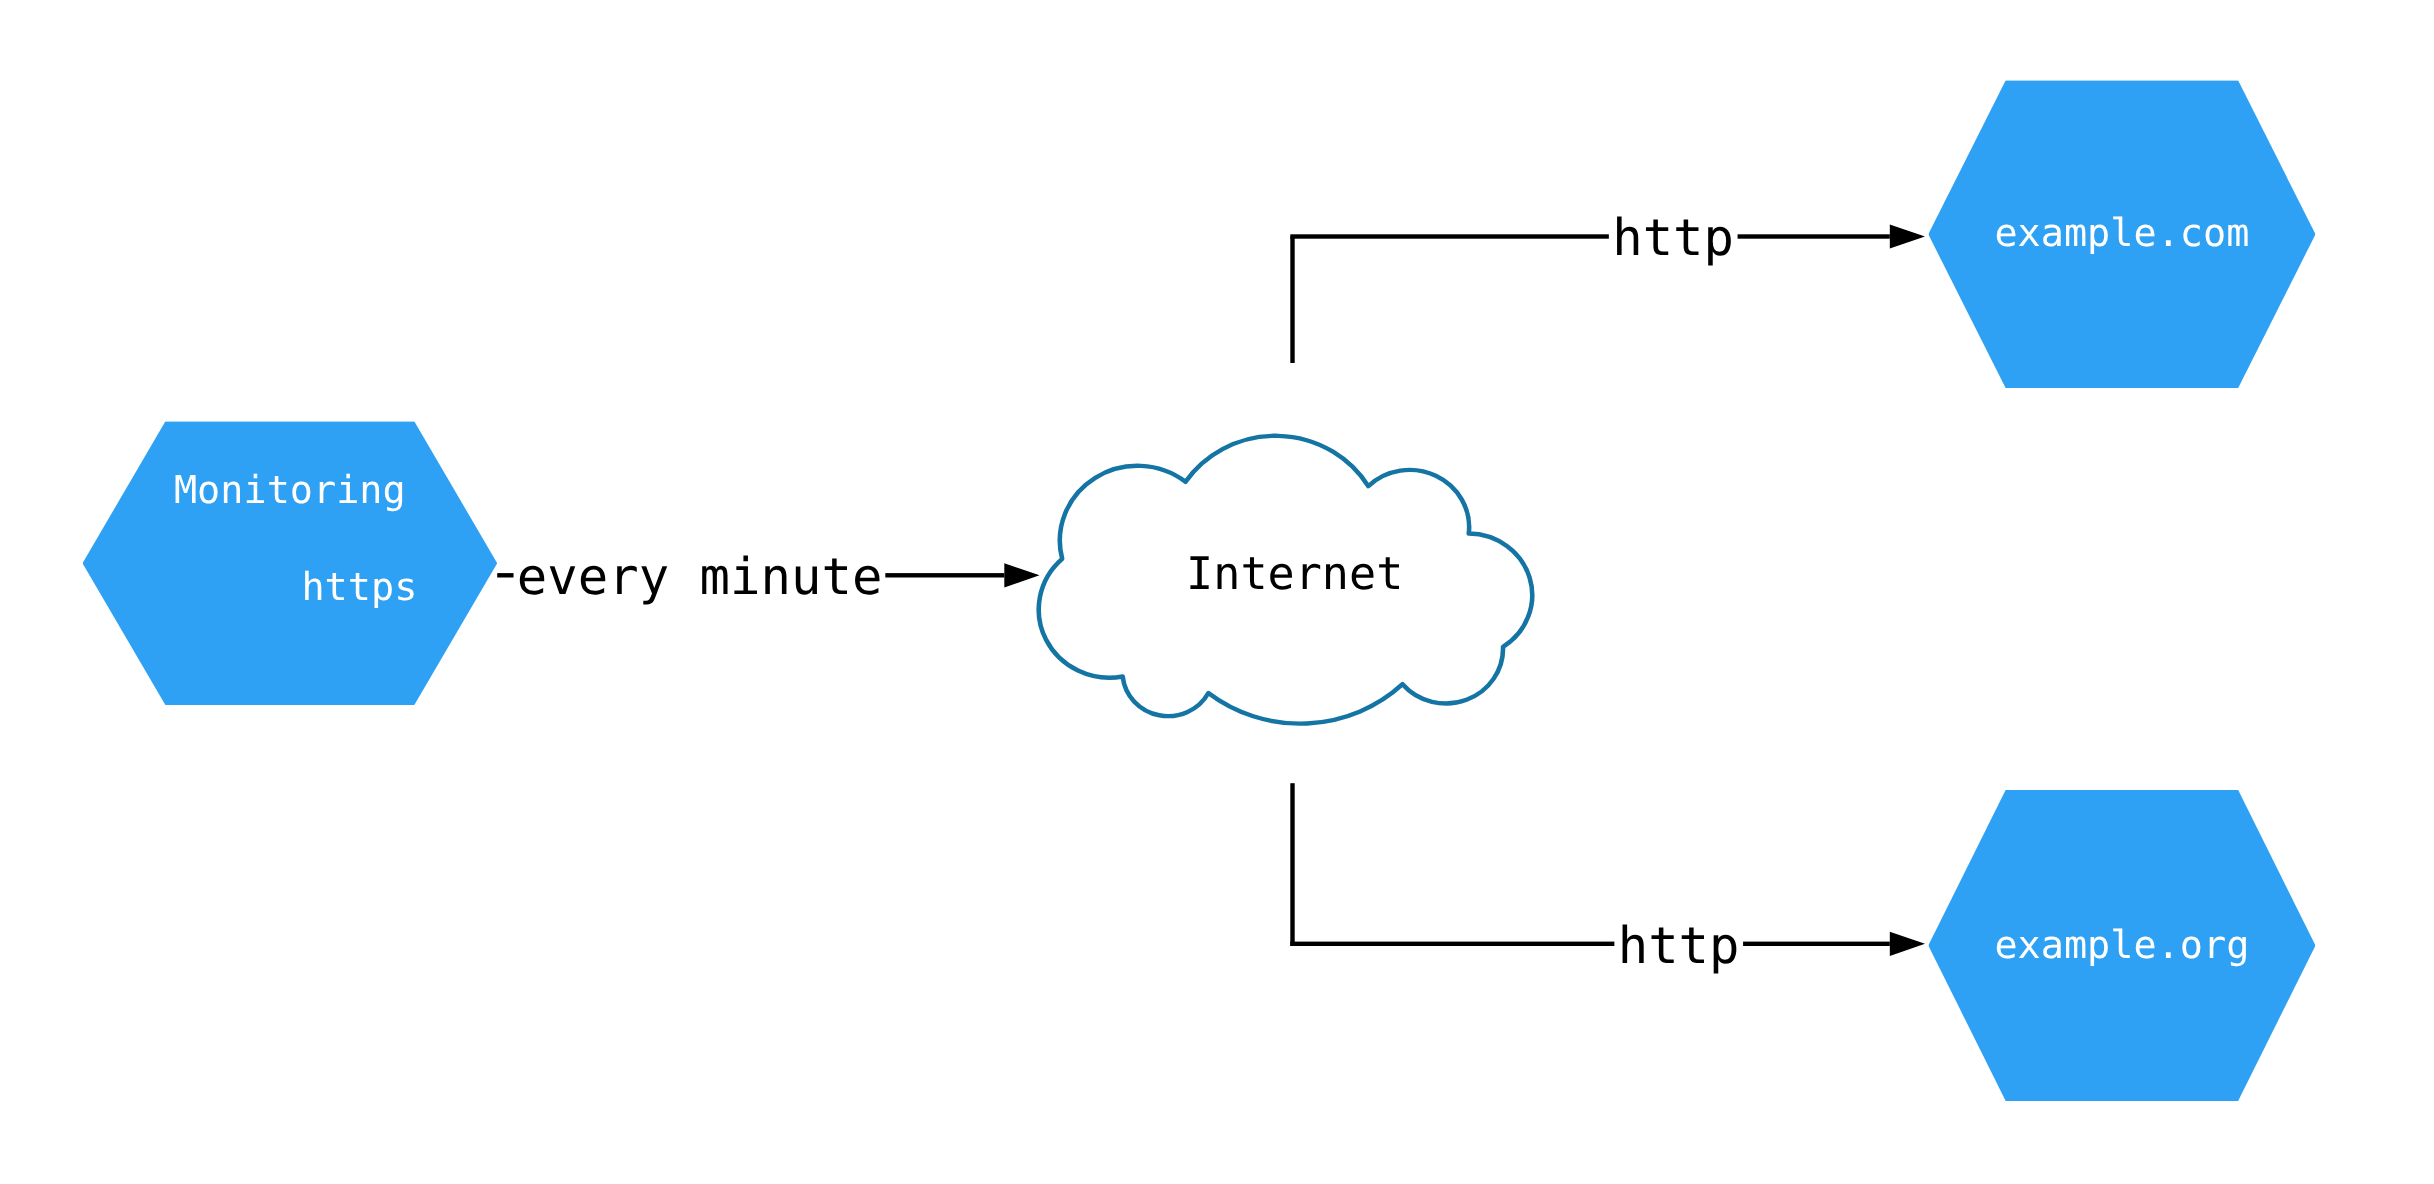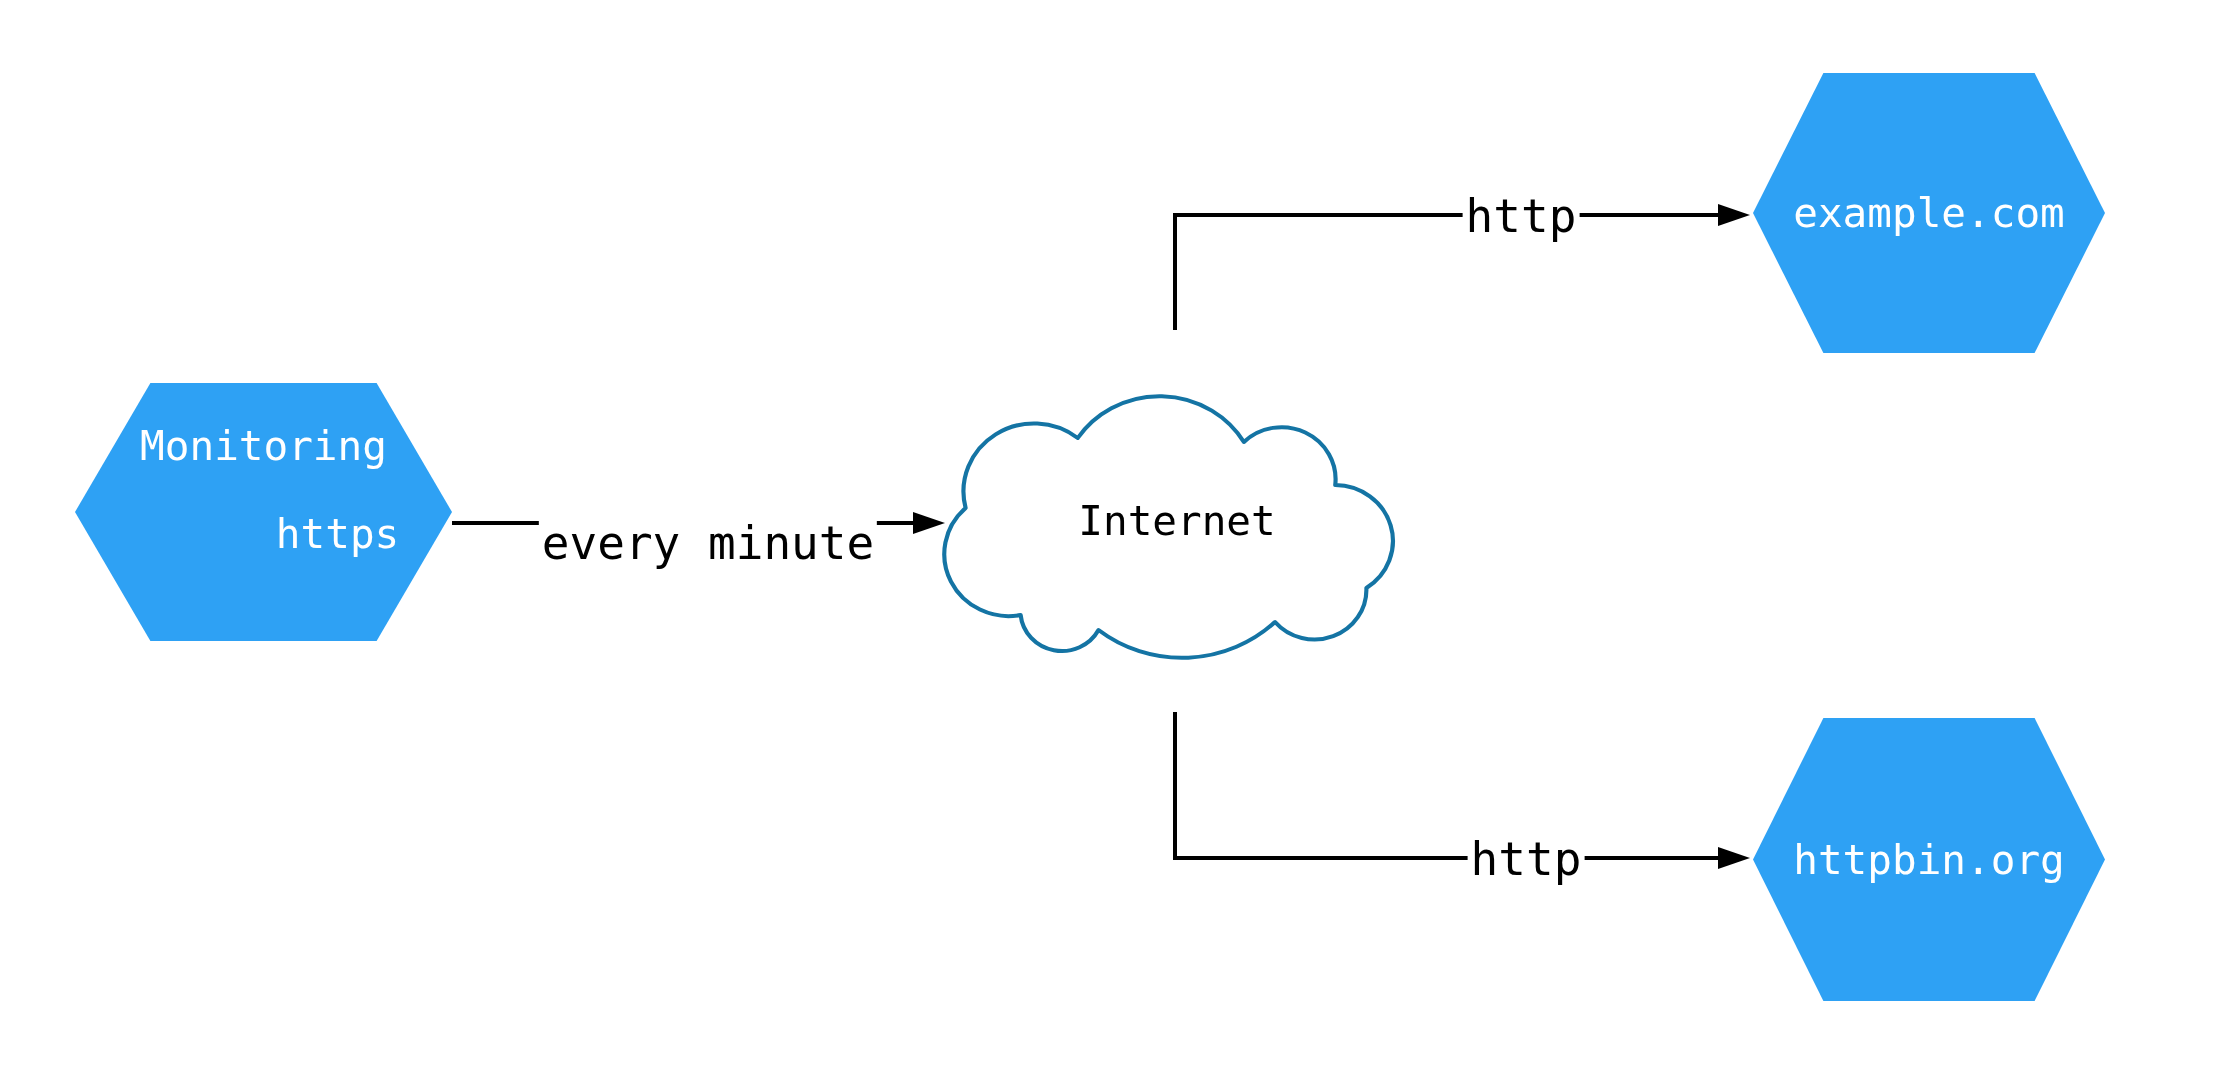--- a/index.html
+++ b/index.html
@@ -11,21 +11,21 @@
     overflow:hidden;
   }
   .hex{
     position:absolute;
     background:#2ea1f4;
     clip-path:polygon(0 50%,20% 0,80% 0,100% 50%,80% 100%,20% 100%);
     display:flex;align-items:center;justify-content:center;
   }
   .hex-label{
     color:#ffffff;
-    font-size:41px;
+    font-size:35px;
     line-height:44px;
     text-align:center;
     white-space:pre;
   }
   .cloud{position:absolute;}
   .cloud-label{
     position:absolute;
     transform:translate(-50%,-50%);
     font-size:41px;
     color:#000000;
@@ -56,21 +56,21 @@
 
   <div class="hex" style="left:75px;top:383px;width:377px;height:258px;">
     <div class="hex-label"><span>Monitoring</span><br>
       <span>https</span>
     </div>
   </div>
 
   <div>
     <div class="edge-line" style="left:452px;top:521px;width:461px;height:4px;"></div>
     <div class="arrowhead" style="left:913px;top:512px;"></div>
-    <div class="edge-label" style="left:708px;top:524px;margin-top:19px;">every minute</div>
+    <div class="edge-label" style="left:636px;top:524px;">every minute</div>
   </div>
 
   <div class="cloud" style="left:922px;top:380px;width:488px;height:285px;">
     <svg width="488" height="285" viewBox="0 0 470 285" preserveAspectRatio="none">
       <path d="M 95 235
                A 62 62 0 0 1 42 128
                A 68 68 0 0 1 150 58
                A 95 95 0 0 1 310 62
                A 52 52 0 0 1 398 105
                A 56 56 0 0 1 428 208
@@ -94,16 +94,16 @@
   </div>
 
   <div>
     <div class="edge-line" style="left:1173px;top:712px;width:4px;height:148px;"></div>
     <div class="edge-line" style="left:1173px;top:856px;width:545px;height:4px;"></div>
     <div class="arrowhead" style="left:1718px;top:847px;"></div>
     <div class="edge-label" style="left:1526px;top:859px;">http</div>
   </div>
 
   <div class="hex" style="left:1753px;top:718px;width:352px;height:283px;">
-    <div class="hex-label">httpbin.org</div>
+    <div class="hex-label">example.org</div>
   </div>
 
 </div>
 
 </body></html>

